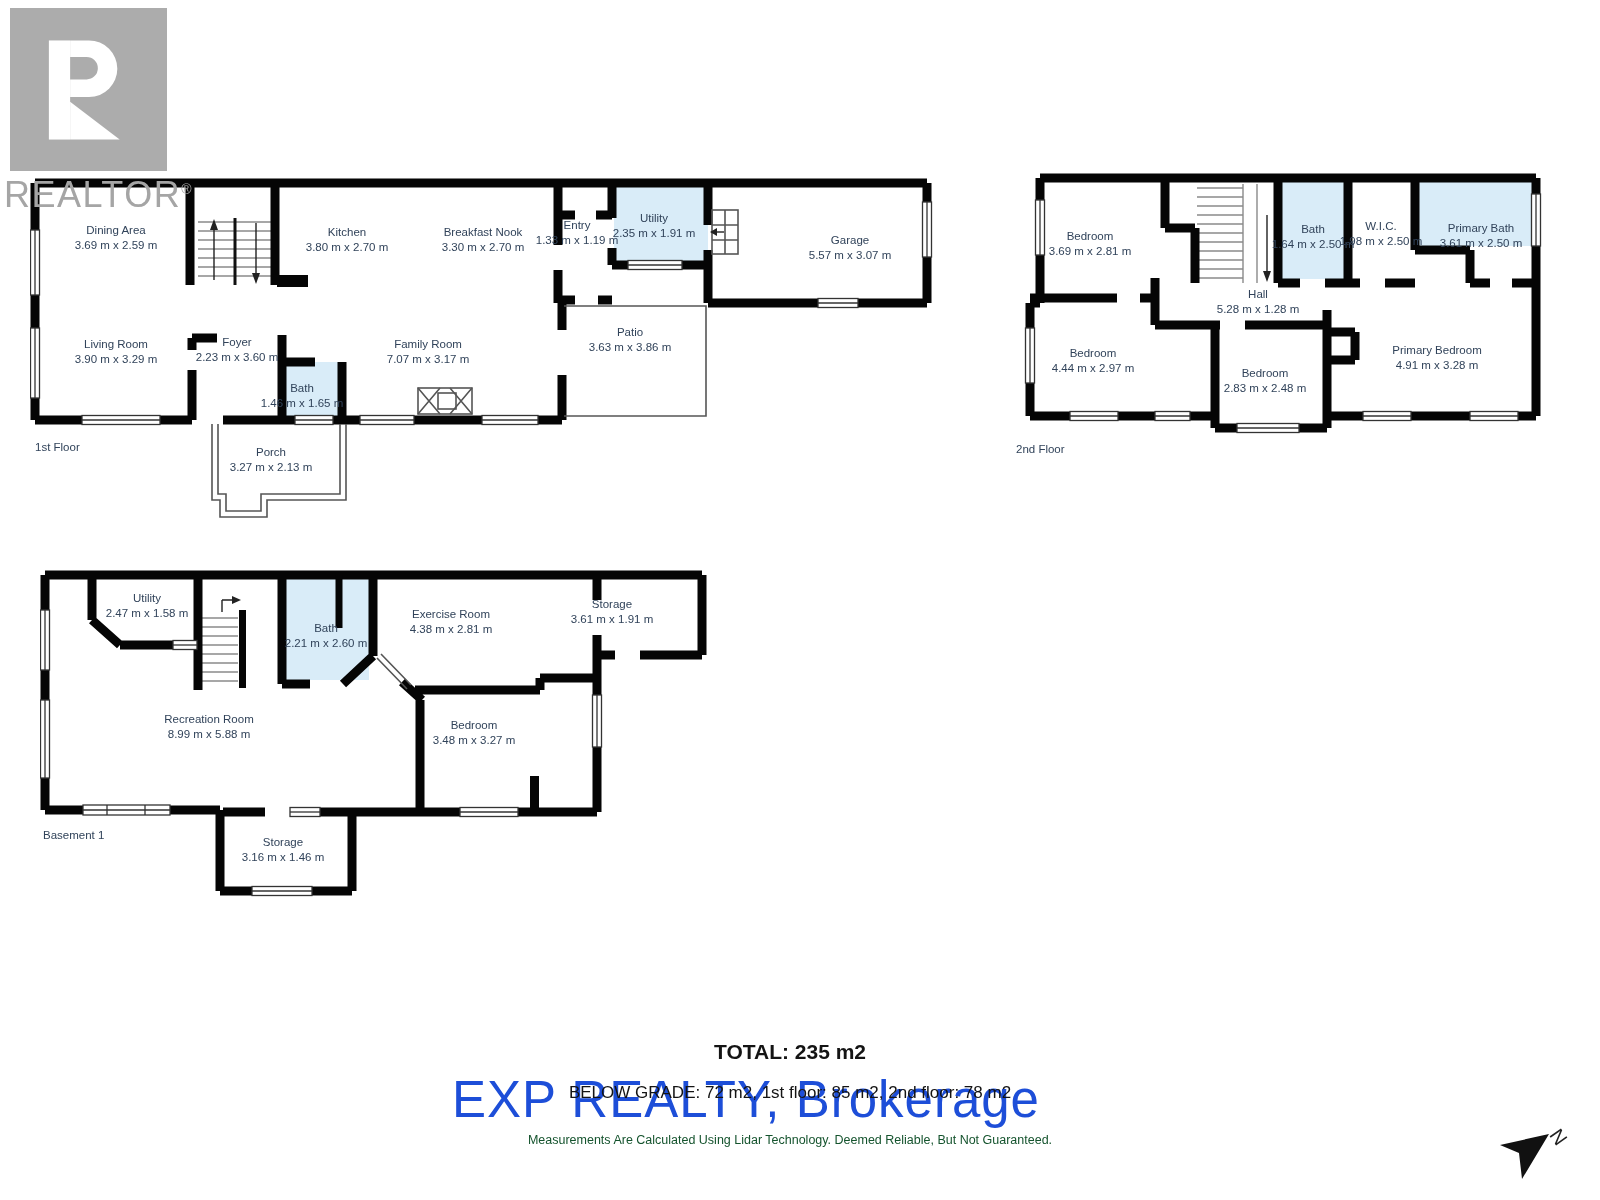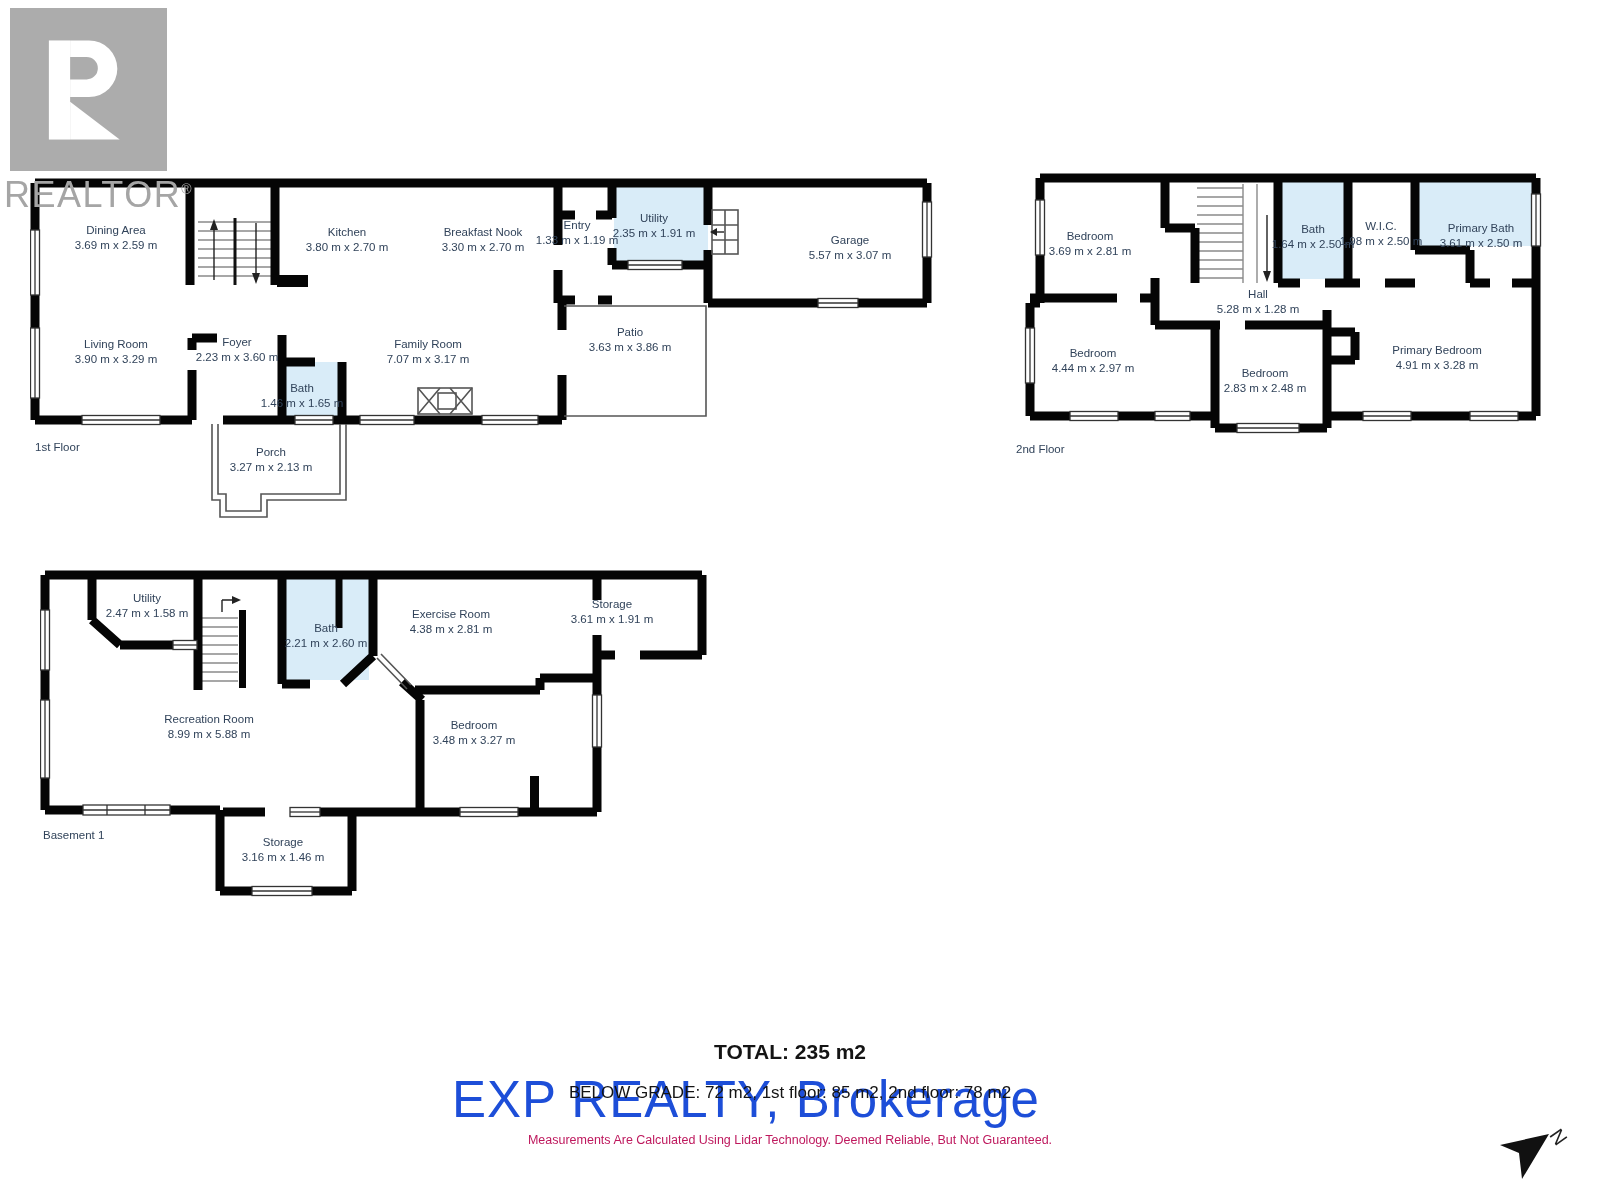--- a/index.html
+++ b/index.html
@@ -17,21 +17,21 @@
   #logo-text{position:absolute;left:4px;top:174px;width:220px;font-size:36px;color:#a5a5a5;
              letter-spacing:1.5px;z-index:4;font-weight:400;}
   #logo-text sup{font-size:14px;}
   
   #summary{position:absolute;left:300px;top:1040px;width:980px;text-align:center;color:#141414;z-index:2;}
   #summary .sum-total{font-size:21px;font-weight:700;margin-bottom:19px;}
   #summary .sum-line{font-size:17px;line-height:1.17;}
   #watermark{position:absolute;left:452px;top:1070px;font-size:51px;color:#1d4ed8;
              letter-spacing:1px;white-space:nowrap;z-index:1;}
   #disclaimer{position:absolute;left:300px;top:1133px;width:980px;text-align:center;
-              font-size:12.5px;color:#be185d;z-index:2;}
+              font-size:12.5px;color:#14532d;z-index:2;}
   #north{position:absolute;left:1448px;top:1080px;z-index:2;}
   
   .w{stroke:#050505;stroke-width:9;fill:none;stroke-linecap:butt;}
   .w7{stroke:#050505;stroke-width:7;fill:none;}
   .t{stroke:#555;stroke-width:1.6;fill:none;}
   .tread{stroke:#8a8a8a;stroke-width:1.4;fill:none;}
   .rail{stroke:#111;stroke-width:3;fill:none;}
   .win-r{fill:#ffffff;stroke:#333;stroke-width:1.3;}
   .win-l{stroke:#333;stroke-width:1.3;fill:none;}
   .arrowline{stroke:#222;stroke-width:1.4;fill:none;}

